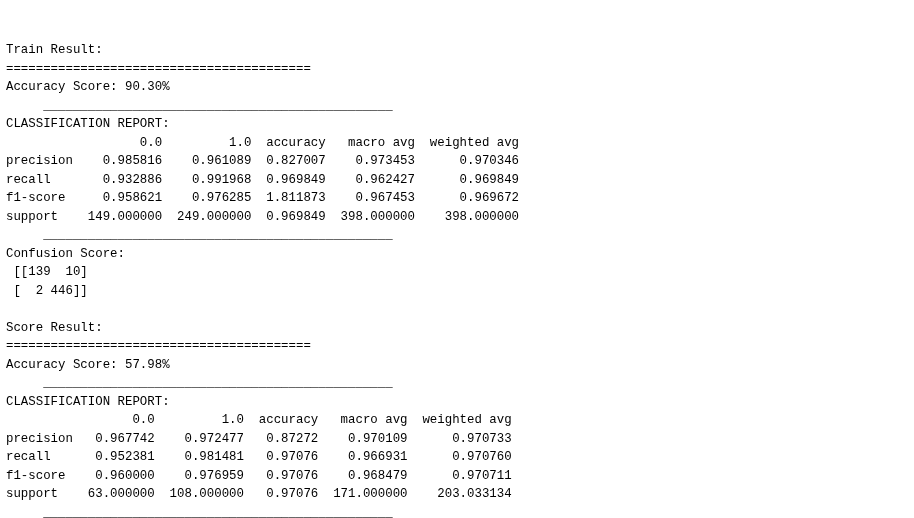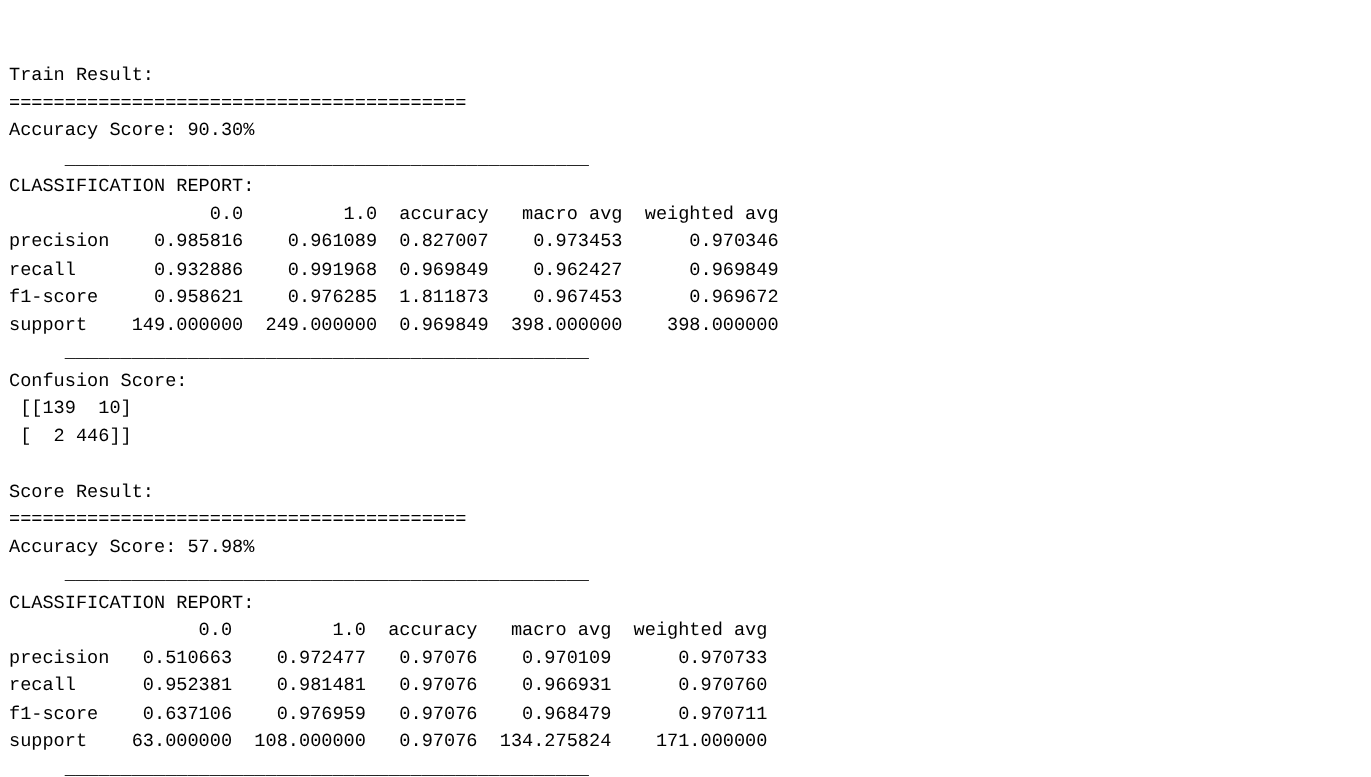--- a/index.html
+++ b/index.html
@@ -32,21 +32,21 @@
 <span>Confusion Score: </span>
 <span> [[139  10]</span>
 <span> [  2 446]]</span>
 
 <span>Score Result:</span>
 <span>=========================================</span>
 <span>Accuracy Score: 57.98%</span>
 <span>     _______________________________________________</span>
 <span>CLASSIFICATION REPORT:</span>
 <span>                 0.0         1.0  accuracy   macro avg  weighted avg</span>
-<span>precision   0.510663    0.972477   0.97076    0.970109      0.970733</span>
+<span>precision   0.967742    0.972477   0.87272    0.970109      0.970733</span>
 <span>recall      0.952381    0.981481   0.97076    0.966931      0.970760</span>
-<span>f1-score    0.637106    0.976959   0.97076    0.968479      0.970711</span>
-<span>support    63.000000  108.000000   0.97076  134.275824    171.000000</span>
+<span>f1-score    0.960000    0.976959   0.97076    0.968479      0.970711</span>
+<span>support    63.000000  108.000000   0.97076  171.000000    203.033134</span>
 <span>     _______________________________________________</span>
 
 
 
 
 
 </body></html>

